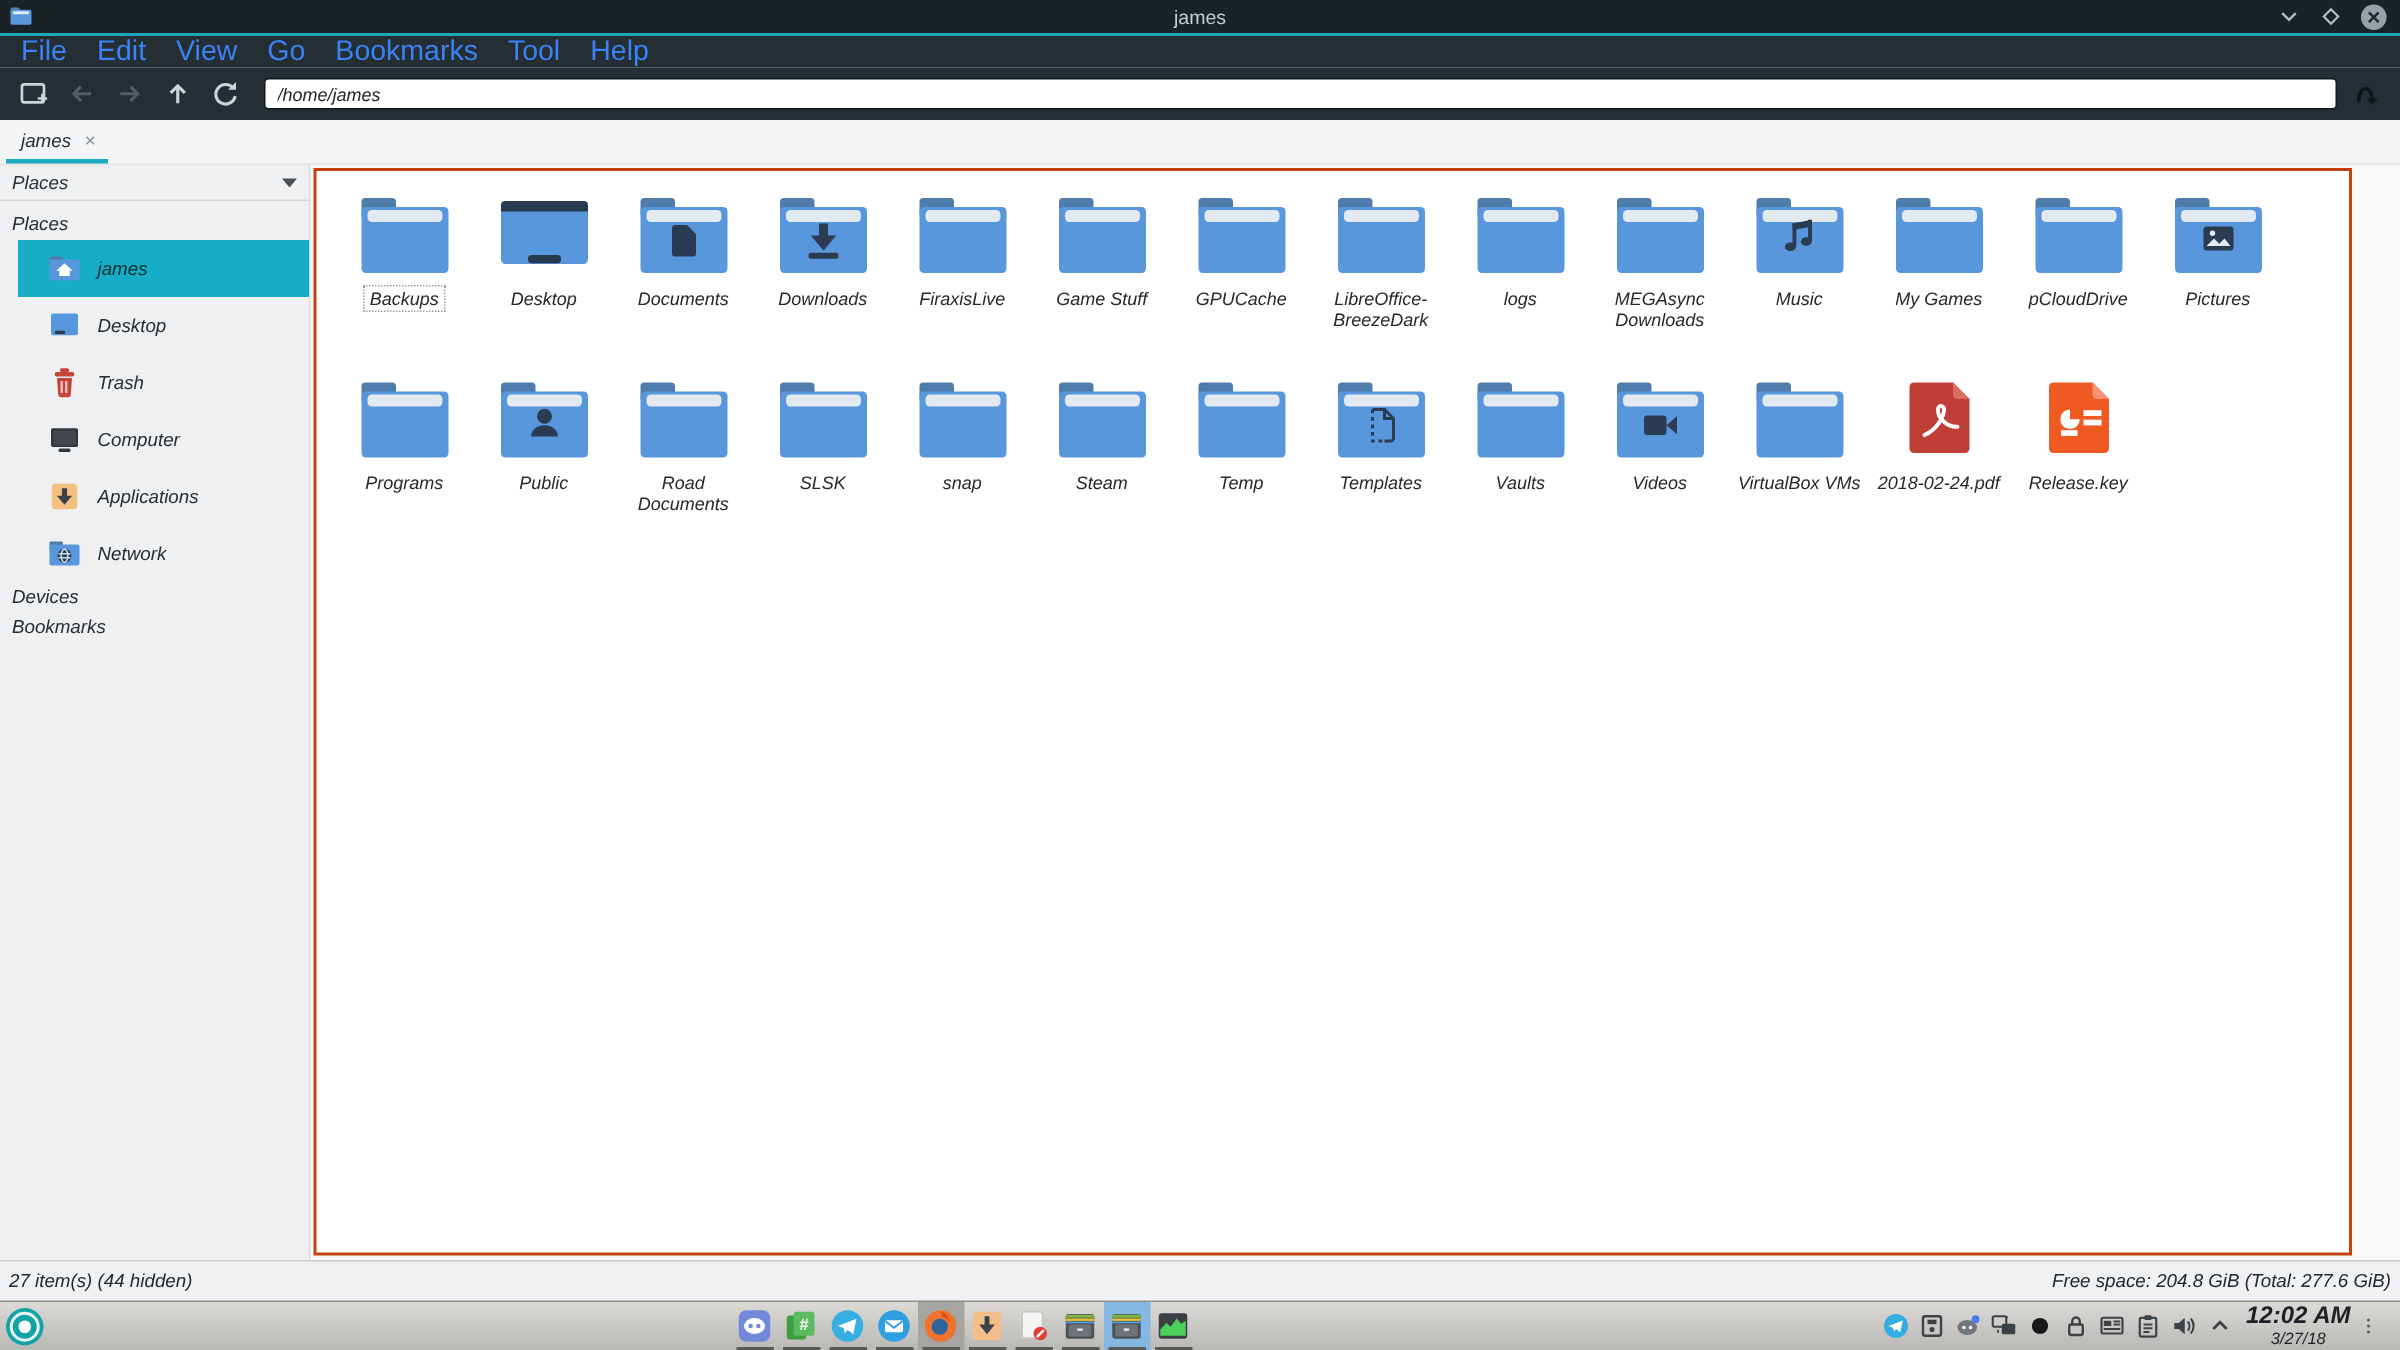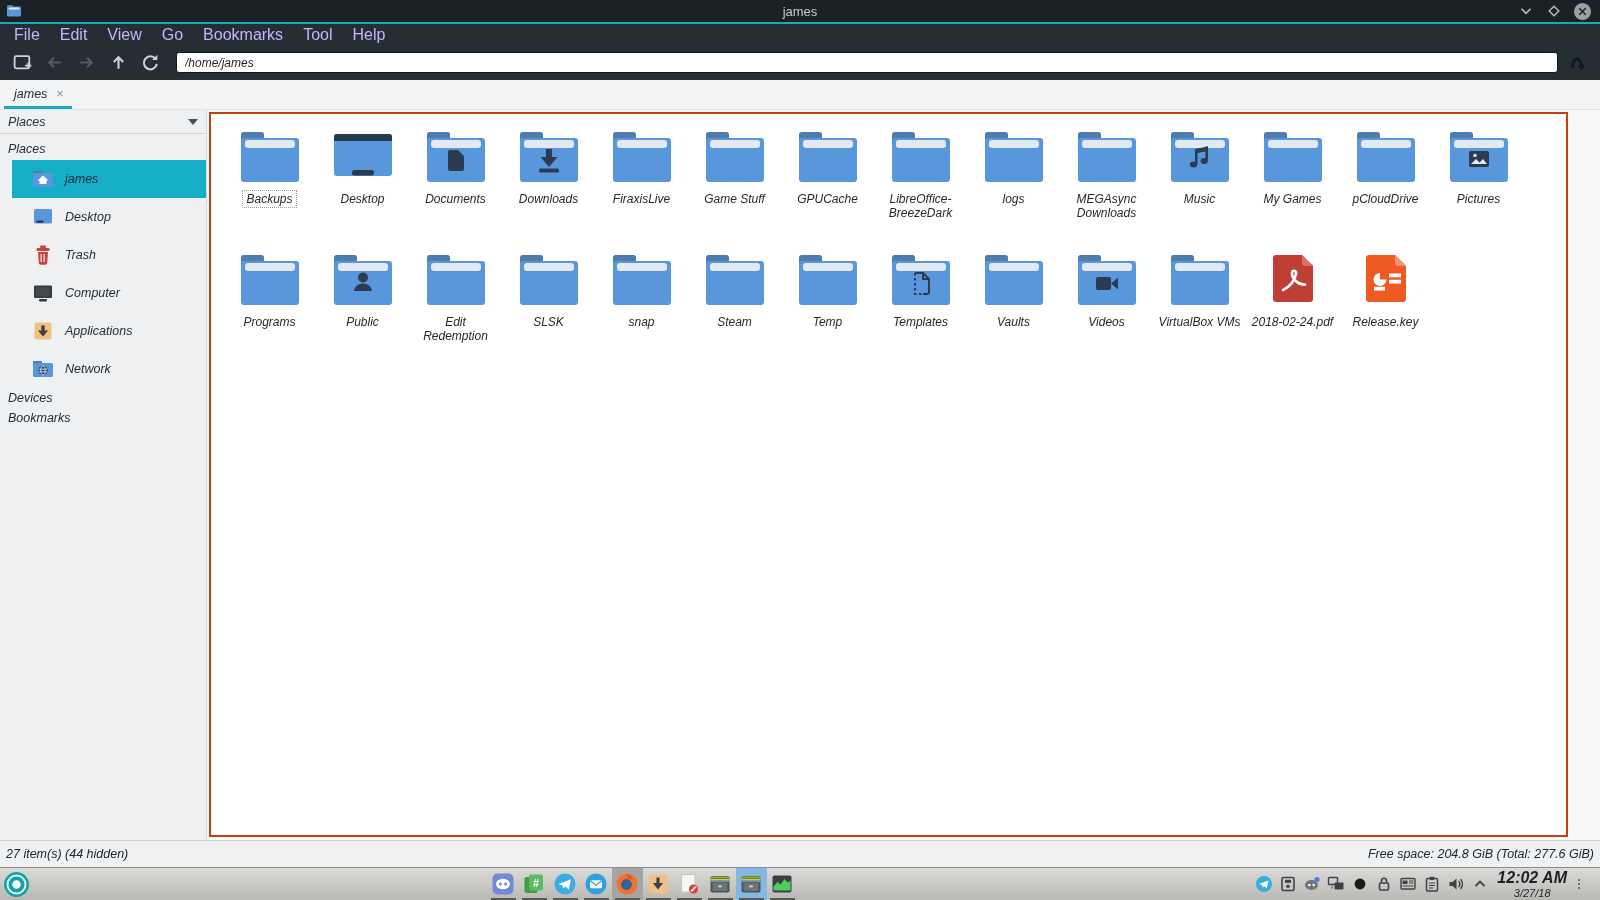--- a/index.html
+++ b/index.html
@@ -7,21 +7,21 @@
   body { font-family:"Liberation Sans", sans-serif; background:#f7f8f9; position:relative; }
 
   
   .titlebar { height:24px; background:#1a2226; display:flex; align-items:center; position:relative; border-bottom:2px solid #1da9bc; }
   .titlebar .app-ico { margin-left:6px; display:flex; }
   .titlebar .title { position:absolute; left:0; right:0; text-align:center; color:#c7ced2; font-size:13px; }
   .win-controls { margin-left:auto; display:flex; align-items:center; gap:10px; padding-right:8px; z-index:2; }
   .win-controls span { display:flex; }
 
   .menubar { height:21px; background:#252e33; display:flex; align-items:center; padding-left:4px; }
-  .menu-item { color:#c4b5fd; font-size:16px; padding:2px 10px; cursor:default; }
+  .menu-item { color:#3b82f6; font-size:19px; padding:2px 10px; cursor:default; }
 
   .toolbar { height:35px; background:#252e33; display:flex; align-items:center; padding:0 8px; gap:4px; }
   .tool-btn { width:28px; height:26px; display:flex; align-items:center; justify-content:center; }
   .path-wrap { flex:1; margin-left:8px; }
   .path-input { width:100%; height:21px; border:1px solid #11181c; border-radius:3px; background:#fff; font-family:"Liberation Sans", sans-serif; font-style:italic; font-size:12px; color:#1d2429; padding:0 8px; outline:none; }
   .jump-btn { width:30px; height:26px; display:flex; align-items:center; justify-content:center; }
 
   
   .tabbar { height:30px; background:#f3f4f5; display:flex; align-items:flex-end; border-bottom:1px solid #e0e2e4; }
   .tab { margin-left:4px; padding:4px 8px 5px 10px; display:flex; align-items:center; gap:9px; border-bottom:3px solid #1aa9bf; }
@@ -406,21 +406,21 @@
     <div class="file-label">Public</div>
   </div>
           <div class="file-item">
     <div class="file-icon">
               <svg width="64" height="54" viewBox="0 0 64 54">
                 <rect x="3" y="2" width="23" height="13" rx="2.5" fill="#4e7dab"></rect>
                 <rect x="3" y="8" width="58" height="44" rx="3" fill="#5997dc"></rect>
                 <rect x="7" y="10" width="50" height="8" rx="3" fill="#e2e9f0"></rect>
               </svg>
             </div>
-    <div class="file-label">Edit Redemption</div>
+    <div class="file-label">Road Documents</div>
   </div>
           <div class="file-item">
     <div class="file-icon">
               <svg width="64" height="54" viewBox="0 0 64 54">
                 <rect x="3" y="2" width="23" height="13" rx="2.5" fill="#4e7dab"></rect>
                 <rect x="3" y="8" width="58" height="44" rx="3" fill="#5997dc"></rect>
                 <rect x="7" y="10" width="50" height="8" rx="3" fill="#e2e9f0"></rect>
               </svg>
             </div>
     <div class="file-label">SLSK</div>

